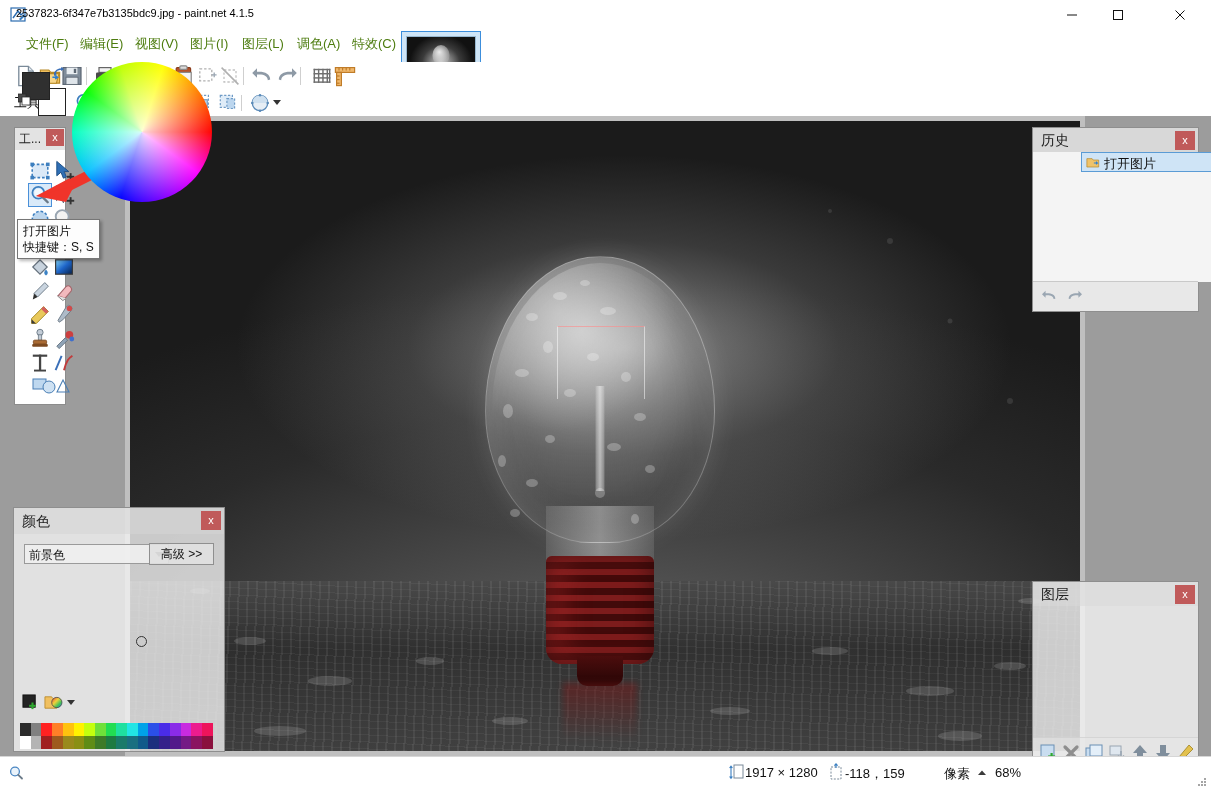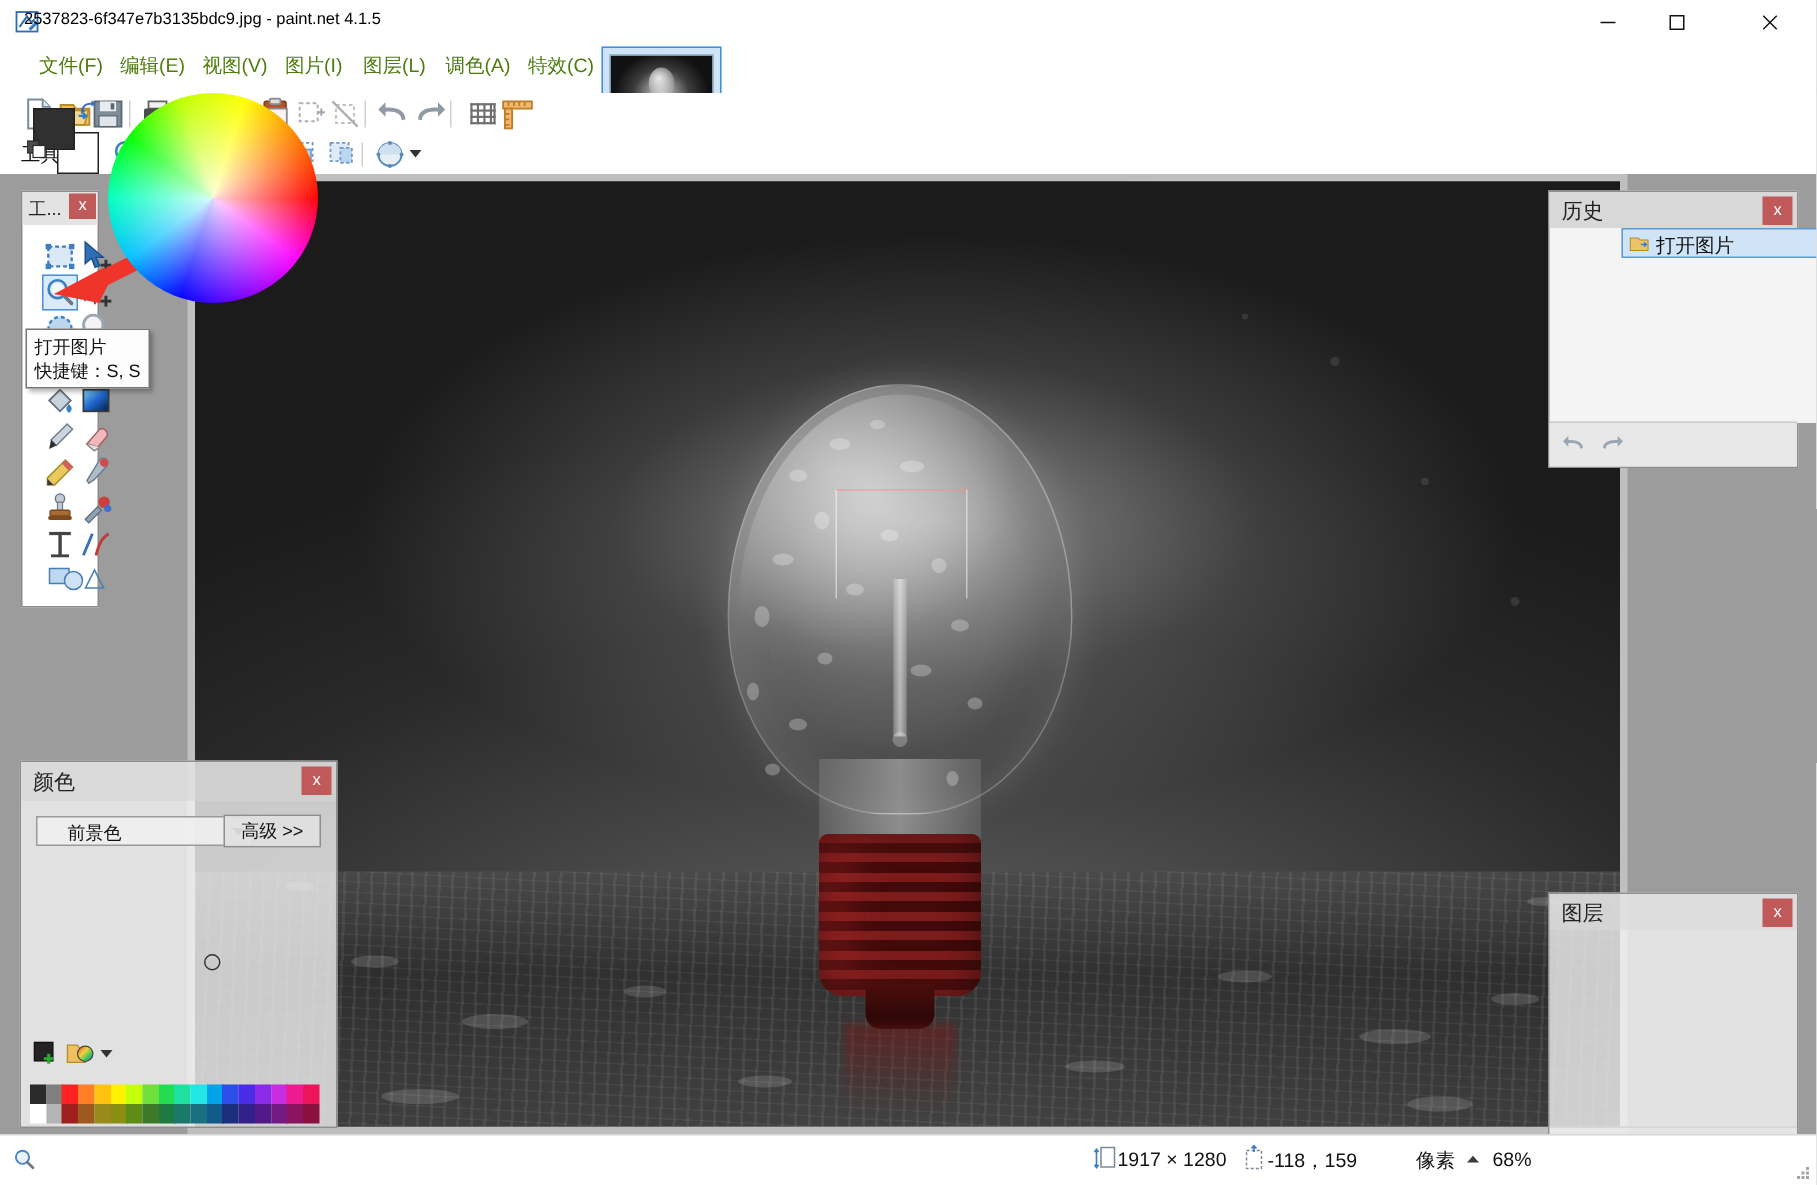--- a/index.html
+++ b/index.html
@@ -111,21 +111,21 @@
   .tooltip{position:absolute;left:17px;top:219px;width:83px;height:40px;background:#fdfdfd;border:1px solid #767676;
      box-shadow:2px 2px 3px rgba(0,0,0,.28);padding:3px 5px;box-sizing:border-box;}
   .tooltip div{font-size:12px;color:#111;line-height:16px;white-space:nowrap;}
 
   
   #colors-panel{left:13px;top:507px;width:212px;height:245px;background:rgba(242,242,242,.80);border:1px solid #8e8e8e;}
   #colors-panel .panel-head{height:26px;background:rgba(214,214,214,.55);}
   #colors-panel .panel-title{left:8px;top:5px;font-size:14px;}
   #colors-panel .panel-close{right:3px;top:3px;width:20px;height:19px;background:#c05a5a;}
   .combo{position:absolute;left:10px;top:36px;width:145px;height:20px;background:rgba(240,240,240,.9);
-     border:1px solid #9a9a9a;box-sizing:border-box;font-size:12px;padding:2px 20px;color:#111;}
+     border:1px solid #9a9a9a;box-sizing:border-box;font-size:12px;padding:2px 4px;color:#111;}
   .combo .chev{position:absolute;right:5px;top:7px;width:0;height:0;border-left:4px solid transparent;
      border-right:4px solid transparent;border-top:5px solid #555;}
   .adv-btn{position:absolute;left:135px;top:35px;width:65px;height:22px;background:rgba(225,225,225,.92);
      border:1px solid #8f8f8f;box-sizing:border-box;font-size:12px;text-align:center;line-height:20px;color:#111;}
   .sw-primary{position:absolute;left:22px;top:72px;width:28px;height:28px;background:#303030;border:1px solid #222;box-sizing:border-box;}
   .sw-secondary{position:absolute;left:38px;top:88px;width:28px;height:28px;background:#fff;border:1px solid #222;box-sizing:border-box;}
   .sw-swap{position:absolute;left:53px;top:66px;width:12px;height:12px;}
   .sw-reset{position:absolute;left:18px;top:92px;width:14px;height:14px;}
   .wheel{position:absolute;left:72px;top:62px;width:140px;height:140px;border-radius:50%;
      background:
@@ -144,21 +144,21 @@
   #history-panel .panel-title{left:8px;top:4px;font-size:14px;}
   #history-panel .panel-close{right:3px;top:3px;width:20px;height:19px;background:#c05a5a;}
   .hist-list{position:absolute;left:0;top:24px;width:165px;height:130px;background:#f4f4f4;margin-left:47px;}
   .hist-item{position:absolute;left:1px;top:0px;width:163px;height:20px;background:#cfe4f6;border:1px solid #5a9bd5;box-sizing:border-box;}
   .hist-item .ico{position:absolute;left:4px;top:3px;width:14px;height:14px;}
   .hist-item .lbl{position:absolute;left:22px;top:2px;font-size:13px;color:#111;}
   .hist-bar{position:absolute;left:0;bottom:0;width:165px;height:29px;background:#e8e8e8;border-top:1px solid #c9c9c9;}
   .hist-bar .ar{position:absolute;top:6px;width:18px;height:16px;}
 
   
-  #layers-panel{left:1032px;top:595px;width:167px;height:188px;background:rgba(244,244,244,.80);border:1px solid #8e8e8e;}
+  #layers-panel{left:1032px;top:581px;width:167px;height:188px;background:rgba(244,244,244,.80);border:1px solid #8e8e8e;}
   #layers-panel .panel-head{height:24px;background:rgba(216,216,216,.55);}
   #layers-panel .panel-title{left:8px;top:4px;font-size:14px;}
   #layers-panel .panel-close{right:3px;top:3px;width:20px;height:19px;background:#c05a5a;}
   .layer-list{position:absolute;left:0;top:24px;width:165px;height:115px;}
   .layer-row{position:absolute;left:1px;top:1px;width:163px;height:47px;background:rgba(198,223,245,.85);
      border:1px solid #4a90d9;box-sizing:border-box;}
   .layer-thumb{position:absolute;left:4px;top:4px;width:45px;height:36px;overflow:hidden;
      background:radial-gradient(ellipse 48% 52% at 50% 44%, #d2d2d2 0%, #8b8b8b 30%, #3a3a3a 66%, #101010 100%);
      border:1px solid #8ea8bd;box-sizing:border-box;}
   .layer-thumb .lb{position:absolute;left:50%;top:38%;transform:translate(-50%,-50%);width:12px;height:15px;

